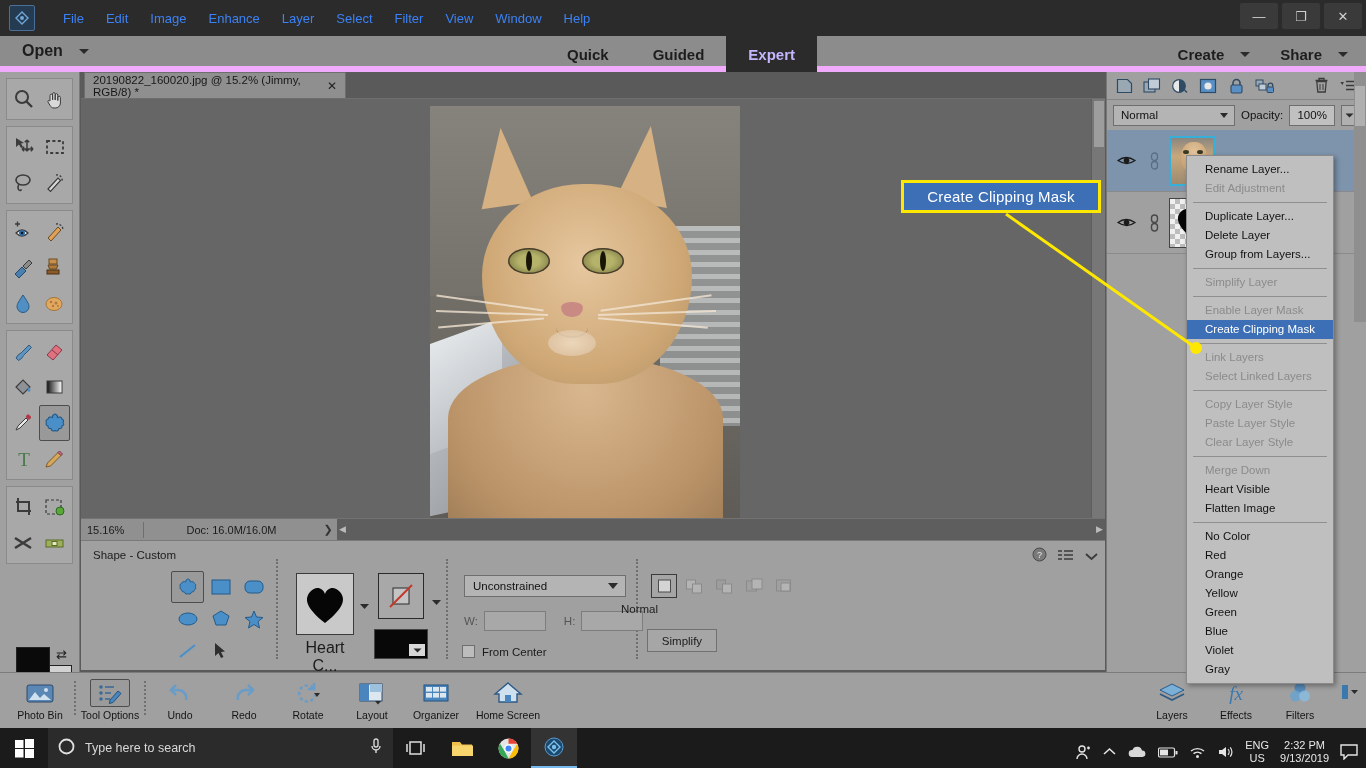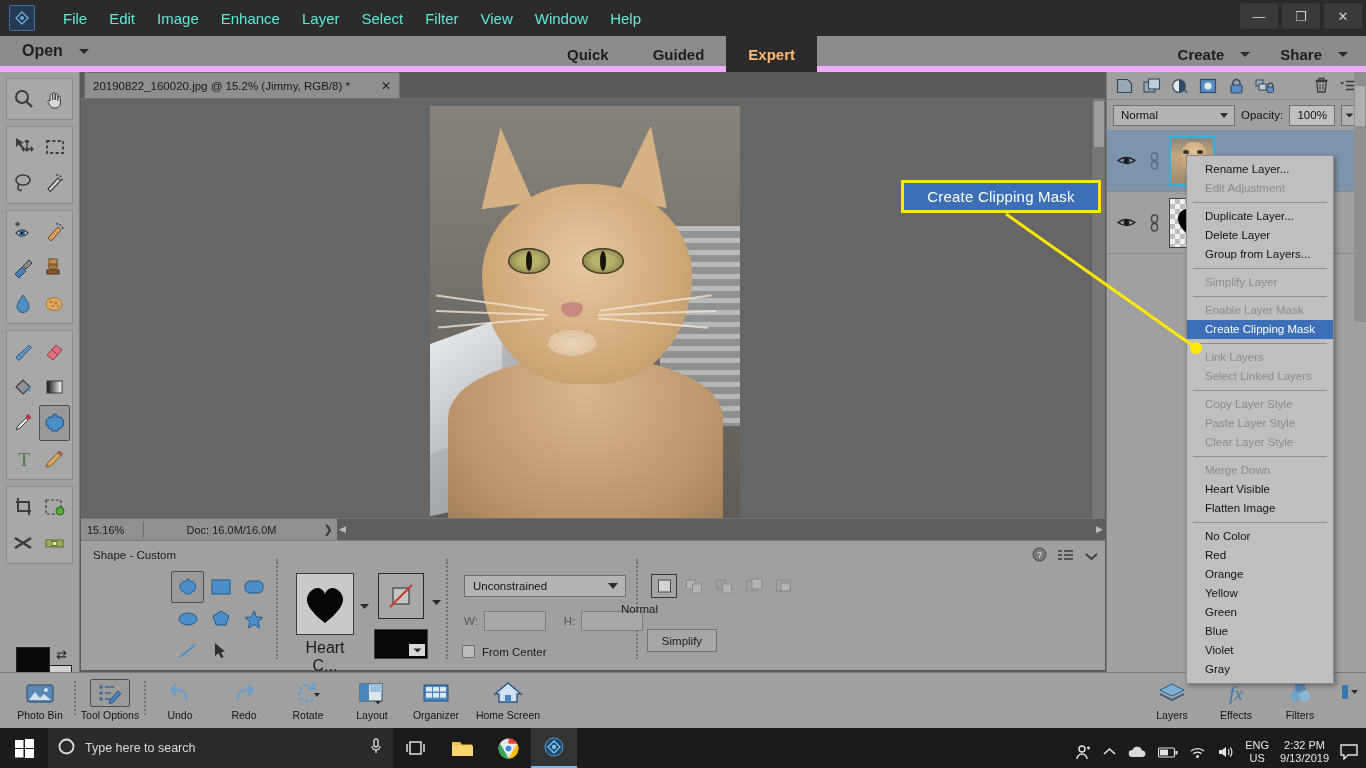--- a/index.html
+++ b/index.html
@@ -17,21 +17,21 @@
   .app-logo {
     width:36px; height:36px; margin-left:4px;
     display:flex; align-items:center; justify-content:center;
   }
   .app-logo .badge {
     width:26px; height:26px; background:#243b52; border:1px solid #4a7099;
     border-radius:2px; display:flex;align-items:center;justify-content:center;
   }
   .menubar { display:flex; align-items:center; margin-left:12px; }
   .menubar span {
-    color:#5eead4; font-size:15px; padding:4px 11px; cursor:default;
+    color:#3b82f6; font-size:13px; padding:4px 11px; cursor:default;
   }
   .wincontrols { position:absolute; right:0; top:0; display:flex; height:32px; }
   .wincontrols div {
     width:38px; height:26px; margin-top:3px; color:#cfcfcf; font-size:13px;
     display:flex; align-items:center; justify-content:center;
     background:#3a3a3a; margin-right:4px; border-radius:2px;
   }
   
   .modebar {
     position:absolute; left:0; top:36px; width:1366px; height:36px;
@@ -42,21 +42,21 @@
   .open-btn .lbl { font-size:16px; font-weight:bold; color:#1d1d1d; }
   .caret-dn {
     width:0;height:0;border-left:5px solid transparent;border-right:5px solid transparent;
     border-top:5px solid #2a2a2a; margin-left:16px;
   }
   .modetabs { position:absolute; left:545px; top:0; display:flex; height:36px; }
   .modetab {
     padding:0 22px; height:36px; display:flex; align-items:center;
     font-size:15px; font-weight:bold; color:#1d1d1d;
   }
-  .modetab.active { background:#2b2b2b; color:#fdba74; }
+  .modetab.active { background:#2b2b2b; color:#c4b5fd; }
   .right-btns { position:absolute; right:18px; top:0; display:flex; height:36px; align-items:center; }
   .right-btns .grp { display:flex; align-items:center; margin-left:30px; }
   .right-btns .lbl { font-size:15px; font-weight:bold; color:#1d1d1d; }
   
   .toolbar {
     position:absolute; left:0; top:72px; width:80px; height:600px;
     background:#a0a0a0; border-right:1px solid #7a7a7a;
   }
   .toolgrp { margin:6px 6px 0 6px; border:1px solid #8a8a8a; background:#a8a8a8; padding:2px; }
   .toolrow { display:flex; }
@@ -66,21 +66,21 @@
   }
   .tool.sel { background:#999; border:1px solid #4d4d4d; border-radius:2px; }
   .colorswatch { position:absolute; left:16px; top:575px; width:58px; height:55px; }
   .cs-bg { position:absolute; left:22px; top:18px; width:34px; height:34px; background:#d2d2d2; border:1.5px solid #222; }
   .cs-fg { position:absolute; left:0px; top:0px; width:34px; height:34px; background:#0a0a0a; border:1px solid #222; }
   .cs-mini { position:absolute; left:0px; top:44px; width:18px; height:17px; }
   .cs-mini i { position:absolute; display:block; }
   .cs-swap { position:absolute; left:40px; top:0px; color:#222; font-size:13px; }
   
   .doctab {
-    position:absolute; left:84px; top:72px; width:316px; height:26px;
+    position:absolute; left:84px; top:72px; width:262px; height:26px;
     background:#8f8f8f; border:1px solid #6e6e6e; border-bottom:none;
     display:flex; align-items:center; padding:0 8px;
   }
   .doctab .t { font-size:11.5px; color:#181818; }
   .doctab .x { margin-left:auto; font-size:12px; color:#222; }
   
   .canvasarea {
     position:absolute; left:81px; top:98px; width:1024px; height:420px;
     background:#666666; border-top:1px solid #6e6e6e;
     overflow:hidden;

